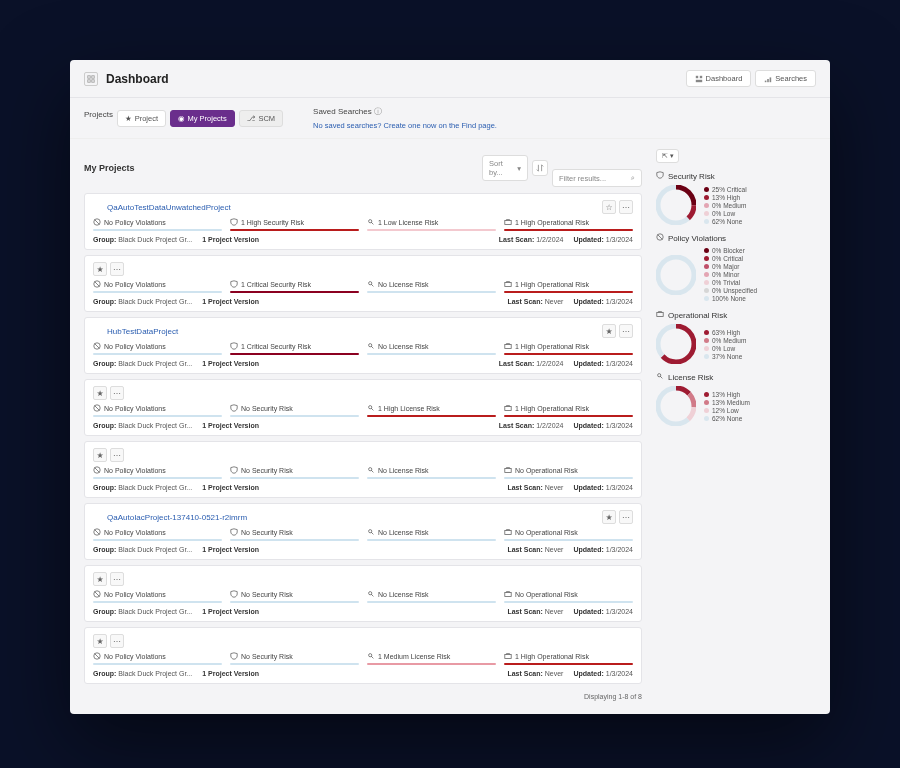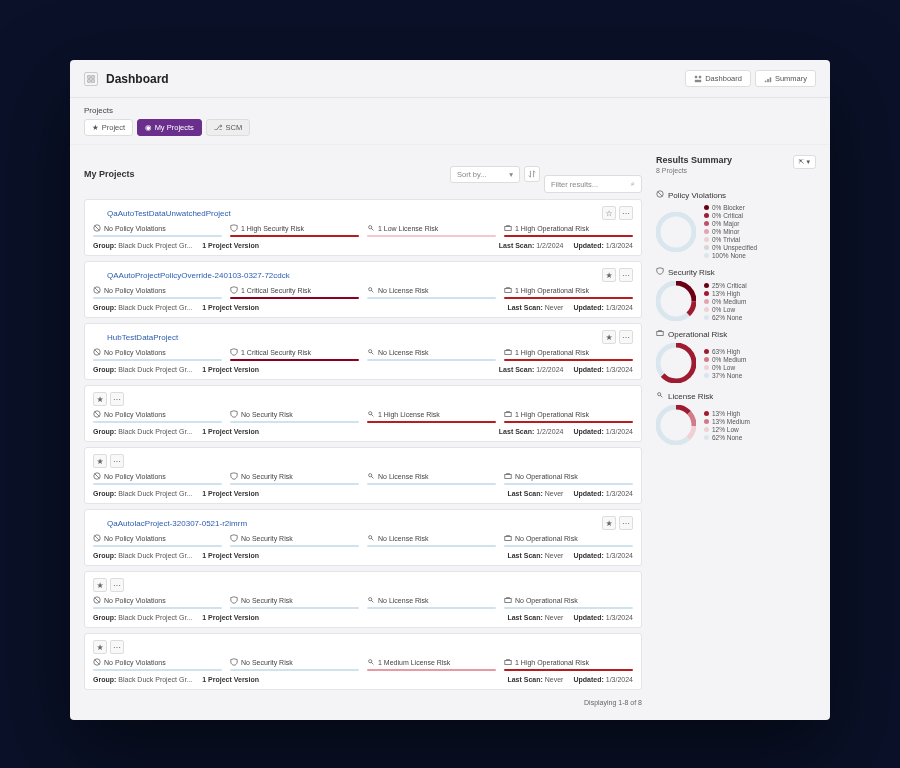--- a/index.html
+++ b/index.html
@@ -4,35 +4,35 @@
 <style>
   * { box-sizing: border-box; margin: 0; padding: 0; font-family: -apple-system, BlinkMacSystemFont, "Segoe UI", Arial, sans-serif; }
   body { background: #0a1128; padding: 60px 40px 120px 40px; }
   .app { background: #f4f4f6; border-radius: 4px; box-shadow: 0 30px 80px rgba(0,0,0,.5); width: 760px; margin: 0 auto; font-size: 8px; color: #333; }
   .header { display: flex; align-items: center; padding: 10px 14px; border-bottom: 1px solid #e4e4e8; }
   .header .hicon { width: 14px; height: 14px; border: 1px solid #ccc; border-radius: 2px; margin-right: 8px; display:flex; align-items:center; justify-content:center;}
   .header h1 { font-size: 12px; font-weight: 600; color:#222; flex:1; }
   .header .tabs { display:flex; gap:4px; }
   .header .tab { border:1px solid #ddd; padding:3px 8px; border-radius:3px; background:#fff; color:#555; display:flex; align-items:center; gap:3px; cursor:pointer; font-size:7.5px;}
   .subbar { display:flex; align-items:center; padding: 8px 14px; border-bottom:1px solid #eee;}
-  .subbar .left { display:flex; flex-direction:column; gap:4px; }
+  .subbar .left { display:flex; flex-direction:row; gap:4px; }
   .subbar .label { font-size:8px; color:#444; font-weight:500;}
   .pill-row { display:flex; gap:4px; }
   .pill { border:1px solid #ddd; padding:3px 7px; border-radius:3px; background:#fff; color:#555; display:flex; align-items:center; gap:3px; font-size:7.5px; cursor:pointer;}
   .pill.active { background:#6a2e8c; color:#fff; border-color:#6a2e8c; }
   .pill.alt { background:#eee; }
   .saved { margin-left: 30px; display:flex; flex-direction:column; gap:4px;}
   .saved a { color:#2a5db0; text-decoration:none; font-size:7.5px;}
   .main { display:flex; padding: 10px 14px 14px 14px; gap:14px; }
   .list { flex:1; }
   .list-head { display:flex; align-items:center; margin-bottom:6px; }
   .list-head h2 { font-size:9px; font-weight:600; flex:1; }
   .sortbox, .filterbox { border:1px solid #ddd; background:#fff; border-radius:3px; padding:3px 6px; font-size:7.5px; color:#888; display:flex; align-items:center; gap:3px;}
-  .sortbox { width:70px; margin-right:4px;}
-  .filterbox { width:98px;margin-top:20px; }
+  .sortbox { width:46px; margin-right:4px;}
+  .filterbox { width:90px;margin-top:20px; }
   .iconbtn { width:16px; height:16px; border:1px solid #ddd; background:#fff; border-radius:3px; display:flex; align-items:center; justify-content:center; margin-right:4px; color:#888; cursor:pointer;}
   .card { background:#fff; border:1px solid #e4e4e8; border-radius:3px; padding:6px 8px; margin-bottom:5px; }
   .card .top { display:flex; align-items:center; }
   .card .name { color:#2a5db0; font-size:8px; font-weight:500; flex:1; cursor:pointer;margin-left:14px; }
   .card .actions { display:flex; gap:3px; }
   .sqbtn { width:14px; height:14px; border:1px solid #ddd; border-radius:2px; background:#f8f8f8; display:flex; align-items:center; justify-content:center; color:#666; cursor:pointer; font-size:8px;}
   .risks { display:flex; gap:8px; margin-top:4px; }
   .risk { flex:1; }
   .risk .rlabel { display:flex; align-items:center; gap:3px; font-size:7px; color:#444; margin-bottom:2px; }
   .bar { height:2px; width:100%; border-radius:1px; }
@@ -82,21 +82,21 @@
             <rect x="1" y="6" width="8" height="3" fill="#888"></rect>
           </svg>
         <span>Dashboard</span>
       </div>
       <div class="tab">
         <svg class="ico" viewBox="0 0 10 10">
             <rect x="1" y="7" width="2" height="2" fill="#888"></rect>
             <rect x="4" y="5" width="2" height="4" fill="#888"></rect>
             <rect x="7" y="3" width="2" height="6" fill="#888"></rect>
           </svg>
-        <span>Summary</span>
+        <span>Searches</span>
       </div>
     </div>
   </div>
 
   <div class="subbar">
     <div class="left">
       <span class="label">Projects</span>
       <div class="pill-row">
         <div class="pill">
             <span>★</span>
@@ -104,20 +104,24 @@
           </div>
         <div class="pill active">
             <span>◉</span>
             <span>My Projects</span>
           </div>
         <div class="pill alt">
             <span>⎇</span>
             <span>SCM</span>
           </div>
       </div>
+    </div>
+    <div class="saved">
+      <span class="label"><span>Saved Searches</span> <span style="color:#999;">ⓘ</span></span>
+      <a href="#">No saved searches? Create one now on the Find page.</a>
     </div>
   </div>
 
   <div class="main">
     <div class="list">
       <div class="list-head">
         <h2>My Projects</h2>
         <div class="sortbox">
           <span>Sort by...</span>
           <span style="margin-left:auto;">▾</span>
@@ -186,21 +190,20 @@
     <div class="meta">
       <span><b>Group:</b> Black Duck Project Gr...</span>
       <span><b>1 Project Version</b></span>
       <span class="spacer"></span>
       <span><b>Last Scan:</b> 1/2/2024</span>
       <span><b>Updated:</b> 1/3/2024</span>
     </div>
           </div>
           <div class="card">
     <div class="top">
-      <a class="name">QAAutoProjectPolicyOverride-240103-0327-72cdck</a>
       <div class="actions">
         <div class="sqbtn">★</div>
         <div class="sqbtn">⋯</div>
       </div>
     </div>
     <div class="risks">
       <div class="risk">
                 <div class="rlabel">
                   <span><svg width="8" height="8" viewBox="0 0 10 10">
                       <circle cx="5" cy="5" r="4" fill="none" stroke="#666"></circle>
@@ -412,21 +415,21 @@
     <div class="meta">
       <span><b>Group:</b> Black Duck Project Gr...</span>
       <span><b>1 Project Version</b></span>
       <span class="spacer"></span>
       <span><b>Last Scan:</b> Never</span>
       <span><b>Updated:</b> 1/3/2024</span>
     </div>
           </div>
           <div class="card">
     <div class="top">
-      <a class="name">QaAutoIacProject-320307-0521-r2imrm</a>
+      <a class="name">QaAutoIacProject-137410-0521-r2imrm</a>
       <div class="actions">
         <div class="sqbtn">★</div>
         <div class="sqbtn">⋯</div>
       </div>
     </div>
     <div class="risks">
       <div class="risk">
                 <div class="rlabel">
                   <span><svg width="8" height="8" viewBox="0 0 10 10">
                       <circle cx="5" cy="5" r="4" fill="none" stroke="#666"></circle>
@@ -586,71 +589,23 @@
       <span><b>Updated:</b> 1/3/2024</span>
     </div>
           </div>
         </div>
 
       <div class="footer">Displaying 1-8 of 8</div>
     </div>
 
     <div class="side">
       <div class="results-head">
-        <div class="rtext">
-          <h3>Results Summary</h3>
-          <div class="sub">8 Projects</div>
-        </div>
         <div class="exportbtn">⇱ <span>▾</span></div>
       </div>
       <div id="summary-sections">
-          <div>
-    <div class="sechead">
-              <span><svg width="8" height="8" viewBox="0 0 10 10">
-                  <circle cx="5" cy="5" r="4" fill="none" stroke="#666"></circle>
-                  <path d="M2 2l6 6" stroke="#666"></path>
-                </svg></span>
-              <span>Policy Violations</span>
-            </div>
-    <div class="donut-row">
-      <div class="donut"><svg width="40" height="40" viewBox="0 0 40 40">
-                  <circle cx="20" cy="20" r="18" fill="none" stroke="#d9e6ee" stroke-width="5" stroke-dasharray="113.09733552923255 0" stroke-dashoffset="0" transform="rotate(-90 20 20)"></circle>
-                </svg></div>
-      <div class="legend">
-                <div class="lg">
-                  <span class="dot" style="background:#6b0014"></span>
-                  <span>0% Blocker</span>
-                </div>
-                <div class="lg">
-                  <span class="dot" style="background:#9e1b32"></span>
-                  <span>0% Critical</span>
-                </div>
-                <div class="lg">
-                  <span class="dot" style="background:#c0506a"></span>
-                  <span>0% Major</span>
-                </div>
-                <div class="lg">
-                  <span class="dot" style="background:#e3a5b3"></span>
-                  <span>0% Minor</span>
-                </div>
-                <div class="lg">
-                  <span class="dot" style="background:#efd0d6"></span>
-                  <span>0% Trivial</span>
-                </div>
-                <div class="lg">
-                  <span class="dot" style="background:#d6d6d6"></span>
-                  <span>0% Unspecified</span>
-                </div>
-                <div class="lg">
-                  <span class="dot" style="background:#d9e6ee"></span>
-                  <span>100% None</span>
-                </div>
-              </div>
-    </div>
-          </div>
           <div>
     <div class="sechead">
               <span><svg width="8" height="8" viewBox="0 0 10 10">
                   <path d="M5 1l4 1v3c0 2-2 4-4 4S1 7 1 5V2z" fill="none" stroke="#666"></path>
                 </svg></span>
               <span>Security Risk</span>
             </div>
     <div class="donut-row">
       <div class="donut"><svg width="40" height="40" viewBox="0 0 40 40">
                   <circle cx="20" cy="20" r="18" fill="none" stroke="#6b0014" stroke-width="5" stroke-dasharray="28.274333882308138 84.82300164692441" stroke-dashoffset="0" transform="rotate(-90 20 20)"></circle>
@@ -670,20 +625,64 @@
                   <span class="dot" style="background:#e3a5b3"></span>
                   <span>0% Medium</span>
                 </div>
                 <div class="lg">
                   <span class="dot" style="background:#efd0d6"></span>
                   <span>0% Low</span>
                 </div>
                 <div class="lg">
                   <span class="dot" style="background:#d9e6ee"></span>
                   <span>62% None</span>
+                </div>
+              </div>
+    </div>
+          </div>
+          <div>
+    <div class="sechead">
+              <span><svg width="8" height="8" viewBox="0 0 10 10">
+                  <circle cx="5" cy="5" r="4" fill="none" stroke="#666"></circle>
+                  <path d="M2 2l6 6" stroke="#666"></path>
+                </svg></span>
+              <span>Policy Violations</span>
+            </div>
+    <div class="donut-row">
+      <div class="donut"><svg width="40" height="40" viewBox="0 0 40 40">
+                  <circle cx="20" cy="20" r="18" fill="none" stroke="#d9e6ee" stroke-width="5" stroke-dasharray="113.09733552923255 0" stroke-dashoffset="0" transform="rotate(-90 20 20)"></circle>
+                </svg></div>
+      <div class="legend">
+                <div class="lg">
+                  <span class="dot" style="background:#6b0014"></span>
+                  <span>0% Blocker</span>
+                </div>
+                <div class="lg">
+                  <span class="dot" style="background:#9e1b32"></span>
+                  <span>0% Critical</span>
+                </div>
+                <div class="lg">
+                  <span class="dot" style="background:#c0506a"></span>
+                  <span>0% Major</span>
+                </div>
+                <div class="lg">
+                  <span class="dot" style="background:#e3a5b3"></span>
+                  <span>0% Minor</span>
+                </div>
+                <div class="lg">
+                  <span class="dot" style="background:#efd0d6"></span>
+                  <span>0% Trivial</span>
+                </div>
+                <div class="lg">
+                  <span class="dot" style="background:#d6d6d6"></span>
+                  <span>0% Unspecified</span>
+                </div>
+                <div class="lg">
+                  <span class="dot" style="background:#d9e6ee"></span>
+                  <span>100% None</span>
                 </div>
               </div>
     </div>
           </div>
           <div>
     <div class="sechead">
               <span><svg width="8" height="8" viewBox="0 0 10 10">
                   <rect x="1" y="3" width="8" height="5" fill="none" stroke="#666"></rect>
                   <path d="M3 3V2h4v1" fill="none" stroke="#666"></path>
                 </svg></span>

